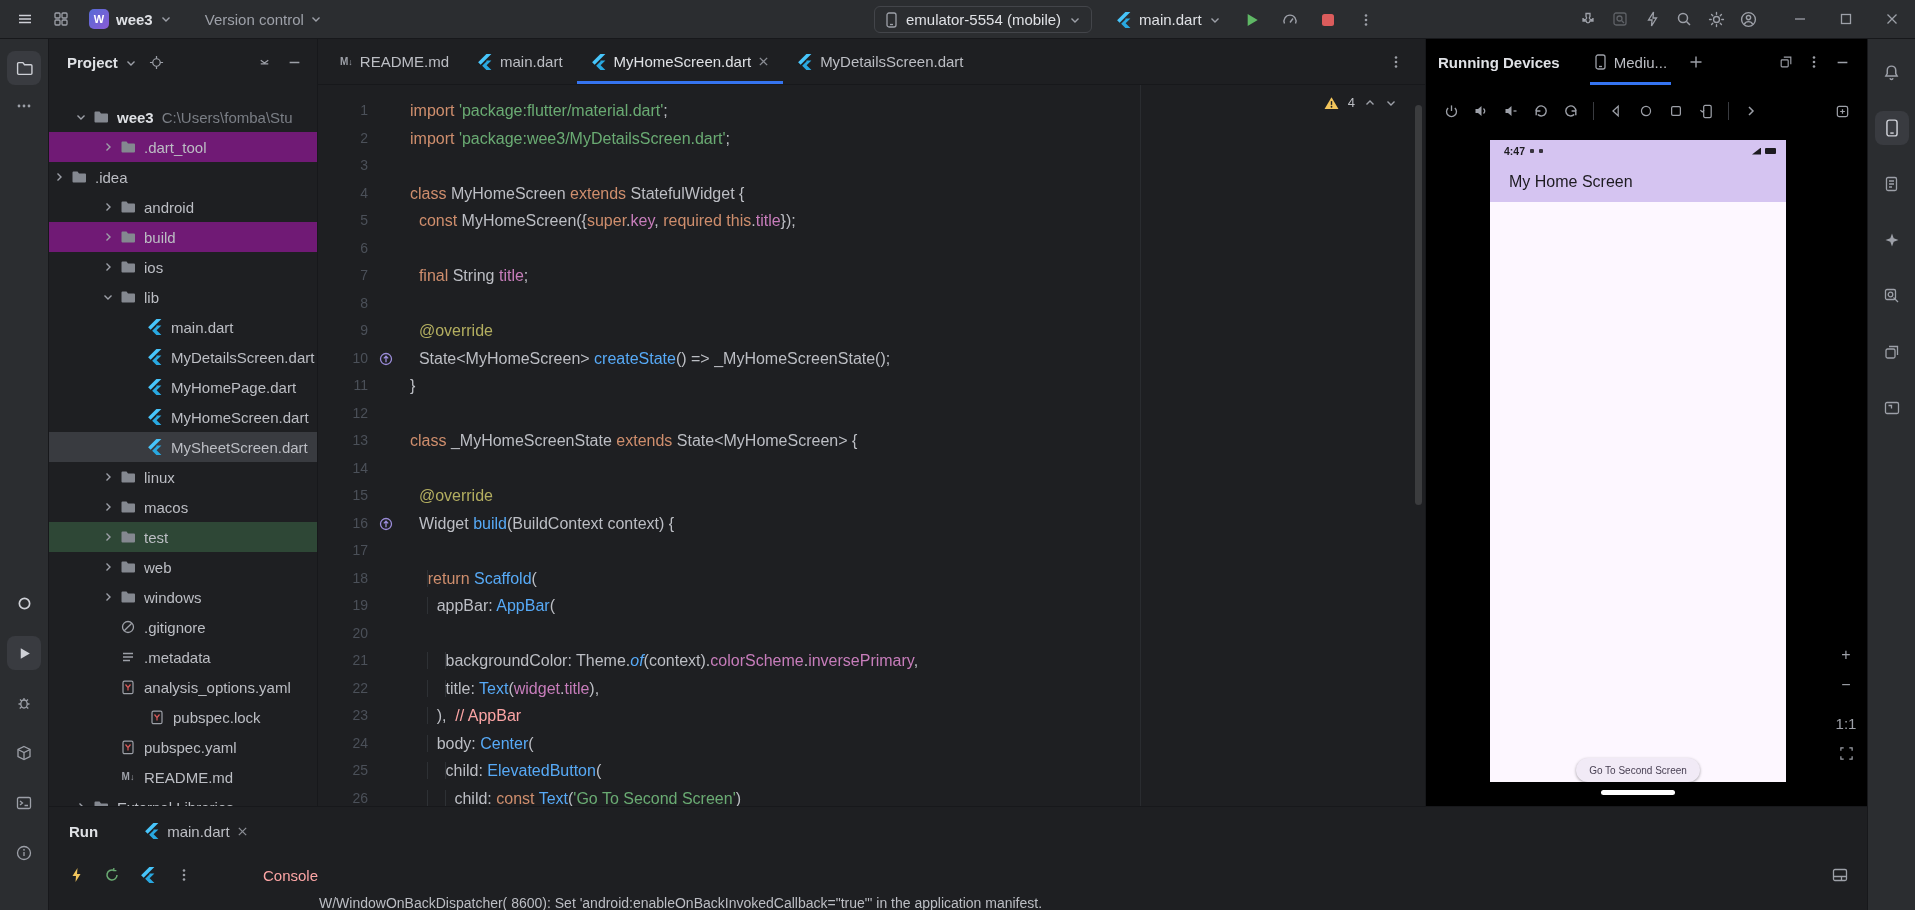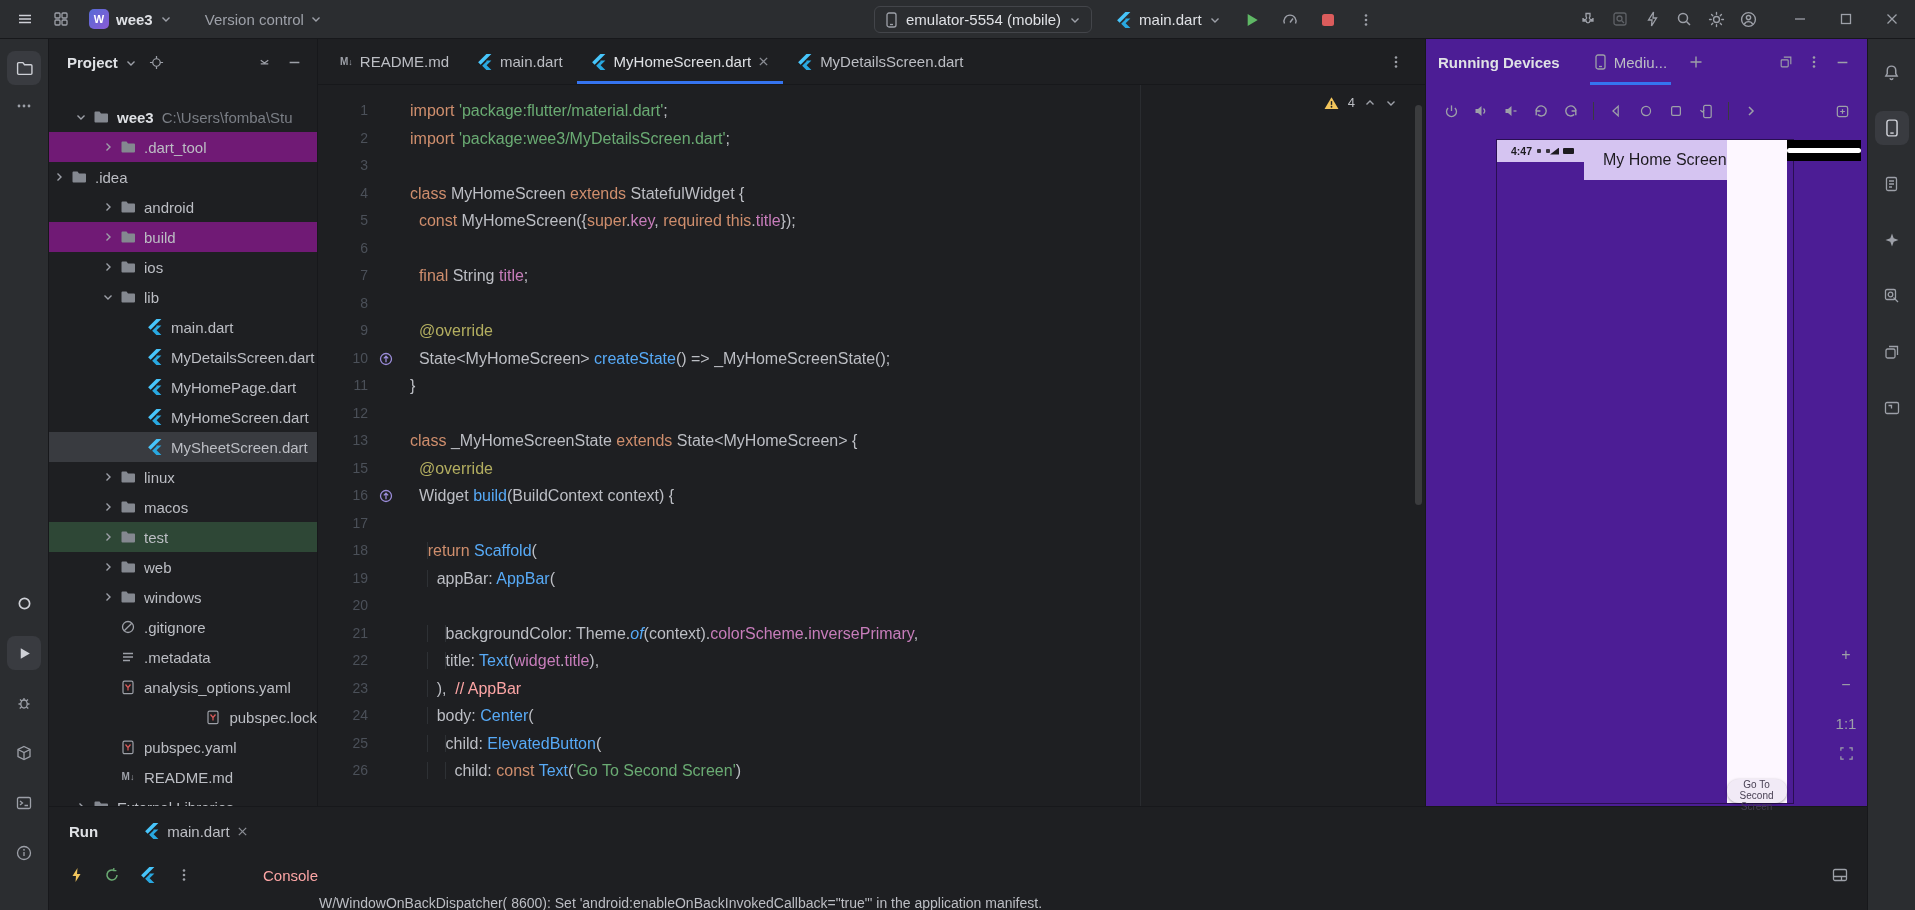--- a/index.html
+++ b/index.html
@@ -64,32 +64,32 @@
   .gut{width:42px;flex:none;position:relative;}
   .ovr{position:absolute;left:11px;top:7px;cursor:pointer;display:block;}
   .ct{white-space:pre;}
   .tpl{color:#bcbec4;} .tkw{color:#cf8e6d;} .tstr{color:#6aab73;} .tfn{color:#57aaf7;}
   .tfni{color:#57aaf7;font-style:italic;} .tprop{color:#c77dbb;} .tann{color:#b3ae60;} .tcmt{color:#fca5a5;}
   .tind{white-space:pre;background-image:repeating-linear-gradient(90deg,transparent 0,transparent calc(2ch - 1px),#2e3135 calc(2ch - 1px),#2e3135 2ch);}
   .iwidget{position:absolute;top:10px;right:28px;display:flex;align-items:center;gap:9px;font-family:"Liberation Sans",sans-serif;font-size:13px;color:#9da0a8;}
   .iw-count{color:#bcbec4;}
   .vthumb{position:absolute;right:3px;top:20px;width:7px;height:400px;background:rgba(255,255,255,.13);border-radius:4px;cursor:pointer;}
   
-  .devices{width:442px;flex:none;border-left:1px solid #17181b;background:#4c1d95;display:flex;flex-direction:column;}
+  .devices{width:442px;flex:none;border-left:1px solid #17181b;background:#000000;display:flex;flex-direction:column;}
   .rd-header{height:46px;flex:none;display:flex;align-items:center;padding:0 12px;gap:6px;}
   .rd-title{color:#dfe1e5;font-weight:600;margin-right:18px;}
   .rd-tab{display:flex;align-items:center;gap:7px;padding:0 10px;height:100%;color:#bcbec4;cursor:pointer;position:relative;}
   .rd-tab::after{content:'';position:absolute;left:6px;right:6px;bottom:0;height:3px;background:#3574f0;}
   .rd-right{margin-left:auto;display:flex;gap:2px;}
   .rd-toolbar{height:52px;flex:none;display:flex;align-items:center;gap:4px;padding:0 12px;}
   .sbtn.sm{width:26px;height:26px;border-radius:5px;}
   .vsep{width:1px;height:18px;background:#393b40;margin:0 5px;}
   .spacer{flex:1;}
   .rd-area{flex:1;position:relative;}
-  .screen{position:absolute;left:71px;top:3px;width:296px;height:663px;display:flex;flex-direction:row;box-shadow:0 0 0 1px rgba(0,0,0,.45);}
+  .screen{position:absolute;left:64px;top:3px;width:296px;height:663px;display:flex;flex-direction:column;box-shadow:0 0 0 1px rgba(0,0,0,.45);}
   .d-status{height:22px;flex:none;background:#d5c4f1;display:flex;align-items:center;padding:0 10px 0 14px;font-size:10.5px;font-weight:700;color:#1d1b20;}
   .dsd{width:4px;height:4px;background:#1d1b20;margin-left:5px;border-radius:1px;opacity:.85;}
   .sig{width:9px;height:7px;background:#1d1b20;clip-path:polygon(0 100%,100% 0,100% 100%);}
   .bat{width:11px;height:6px;background:#1d1b20;border-radius:1px;margin-left:4px;}
   .d-appbar{height:40px;flex:none;background:#d5c4f1;display:flex;align-items:center;padding-left:19px;font-size:16px;color:#1d1b20;}
   .d-body{flex:1;background:#fdf7ff;display:flex;align-items:flex-end;justify-content:center;}
   .d-btn{height:24px;padding:0 13px;border-radius:12px;border:none;background:#f1eaf6;color:#473f52;font-size:10px;box-shadow:0 1px 3px rgba(0,0,0,.35);cursor:pointer;font-family:"Liberation Sans",sans-serif;}
   .d-nav{height:21px;flex:none;background:#000;display:flex;align-items:center;justify-content:center;}
   .d-pill{width:74px;height:5px;border-radius:3px;background:#fff;}
   .zoomctl{position:absolute;right:8px;top:505px;display:flex;flex-direction:column;gap:4px;align-items:center;}
@@ -578,21 +578,21 @@
               <div class="trow" style="padding-left: 49px;">
                 <span class="tchev"></span>
                 <span class="ic">
                   <svg width="14" height="15" viewBox="0 0 14 15" fill="none">
                     <rect x="2" y="1.2" width="10" height="12.5" rx="1.5" stroke="#9DA0A8" stroke-width="1.2"></rect>
                     <path d="M4.5 4.5 7 7.5v3M9.5 4.5 7 7.5" stroke="#DB5C5C" stroke-width="1.2"></path>
                   </svg>
                 </span>
                 <span class="tlabel">analysis_options.yaml</span>
               </div>
-              <div class="trow" style="padding-left: 50px; justify-content: flex-end;">
+              <div class="trow" style="padding-left: 78px;">
                 <span class="tchev"></span>
                 <span class="ic">
                   <svg width="14" height="15" viewBox="0 0 14 15" fill="none">
                     <rect x="2" y="1.2" width="10" height="12.5" rx="1.5" stroke="#9DA0A8" stroke-width="1.2"></rect>
                     <path d="M4.5 4.5 7 7.5v3M9.5 4.5 7 7.5" stroke="#DB5C5C" stroke-width="1.2"></path>
                   </svg>
                 </span>
                 <span class="tlabel">pubspec.lock</span>
               </div>
               <div class="trow" style="padding-left: 49px;">
@@ -747,20 +747,25 @@
                   <span class="ln">12</span>
                   <span class="gut"></span>
                   <span class="ct"></span>
                 </div>
                 <div class="cline">
                   <span class="ln">13</span>
                   <span class="gut"></span>
                   <span class="ct"><span class="tkw">class</span><span class="tpl"> _MyHomeScreenState </span><span class="tkw">extends</span><span class="tpl"> State&lt;MyHomeScreen&gt; {</span></span>
                 </div>
                 <div class="cline">
+                  <span class="ln">14</span>
+                  <span class="gut"></span>
+                  <span class="ct"></span>
+                </div>
+                <div class="cline">
                   <span class="ln">15</span>
                   <span class="gut"></span>
                   <span class="ct"><span class="tind">  </span><span class="tann">@override</span></span>
                 </div>
                 <div class="cline">
                   <span class="ln">16</span>
                   <span class="gut">
                     <span class="ovr">
                       <svg width="14" height="14" viewBox="0 0 14 14" fill="none" stroke="#9B8CD9" stroke-width="1.3">
                         <circle cx="7" cy="7" r="5.5"></circle>

